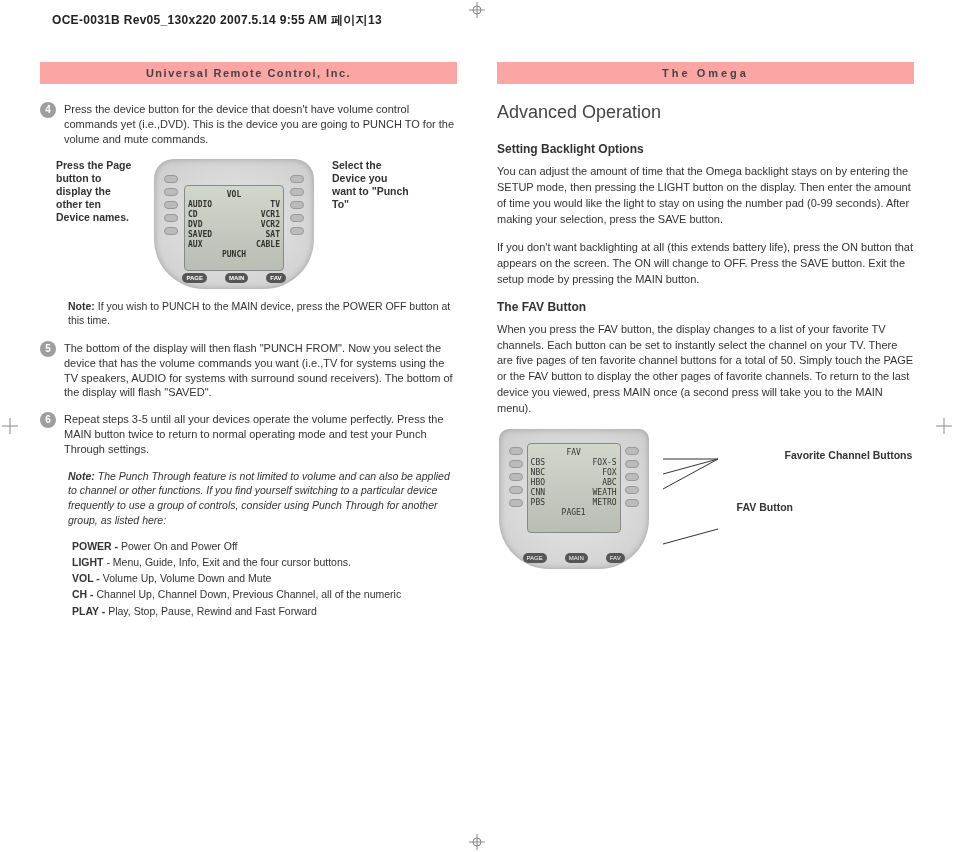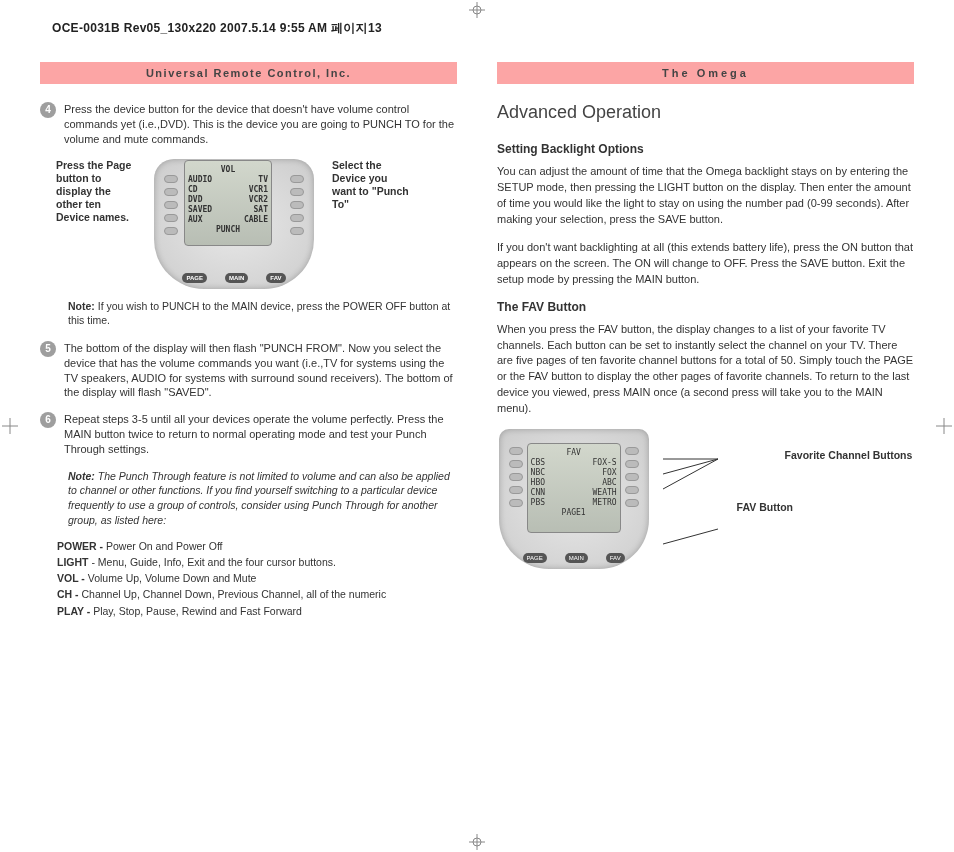--- a/index.html
+++ b/index.html
@@ -7,21 +7,21 @@
     font-family: "Optima", "Segoe UI", sans-serif;
     font-size: 11px;
     color: #333;
     background: #fff;
     width: 954px;
     height: 852px;
     position: relative;
   }
   .doc-header {
     position: absolute;
-    top: 20px; left: 52px;
+    top: 12px; left: 52px;
     font-size: 12px;
     font-weight: bold;
     letter-spacing: 0.3px;
     color: #222;
   }
   .top-regmark {
     position: absolute;
     top: 2px; left: 50%;
     transform: translateX(-50%);
   }
@@ -83,22 +83,22 @@
   .diag-label.right { text-align:left; width:82px;}
   .remote-img {
     width:160px; height:130px;
     background: radial-gradient(ellipse at center, #e8e8e8 0%, #ccc 100%);
     border-radius: 20px 20px 50px 50px;
     position:relative;
     box-shadow: inset 0 0 6px rgba(0,0,0,0.25);
   }
   .remote-screen {
     position:absolute;
-    top:1px; left:30px;
-    width:88px; height:86px;
+    top:26px; left:30px;
+    width:100px; height:86px;
     background: linear-gradient(#d2d7cc,#b8beb4);
     border:1px solid #888;
     border-radius:4px;
     font-family: monospace;
     font-size:8px;
     color:#333;
     padding:4px 3px;
     display:flex; flex-direction:column;
     gap:1px;
   }
@@ -123,21 +123,21 @@
   .bbtn {
     background:#555; color:#fff;
     font-size:6px; border-radius:6px;
     padding:2px 4px;
   }
   .arrow-line { stroke:#333; stroke-width:1; fill:none;}
 
   .note { margin:6px 0 14px 28px; font-size:10.5px; line-height:1.35;}
   .note .b { font-weight:bold; }
   .italic-note { font-style:italic; margin:12px 0 10px 28px; font-size:10.5px; line-height:1.4;}
-  .def-list { margin-left:17px; font-size:10.5px; line-height:1.55;}
+  .def-list { margin-left:32px; font-size:10.5px; line-height:1.55;}
   .def-list .term { font-weight:bold; }
 
   .h1 { font-size:18px; font-weight:normal; color:#444; margin-bottom:19px; font-family:"Optima","Segoe UI",sans-serif;}
   .h2 { font-size:12px; font-weight:bold; color:#333; margin:10px 0 8px;}
   .para { font-size:11px; line-height:1.45; margin-bottom:12px;}
 
   .diag2-wrap { display:flex; justify-content:center; gap:14px; align-items:flex-start; margin:8px 0 18px;}
   .diag2-labels { font-size:10.5px; font-weight:bold; text-align:left; line-height:1.3; padding-top:20px;}
   .diag2-labels .group1 { margin-bottom:38px;padding-left:48px;}
   .remote-img.small { width:150px; height:140px; border-radius:10px 10px 50px 50px;}

